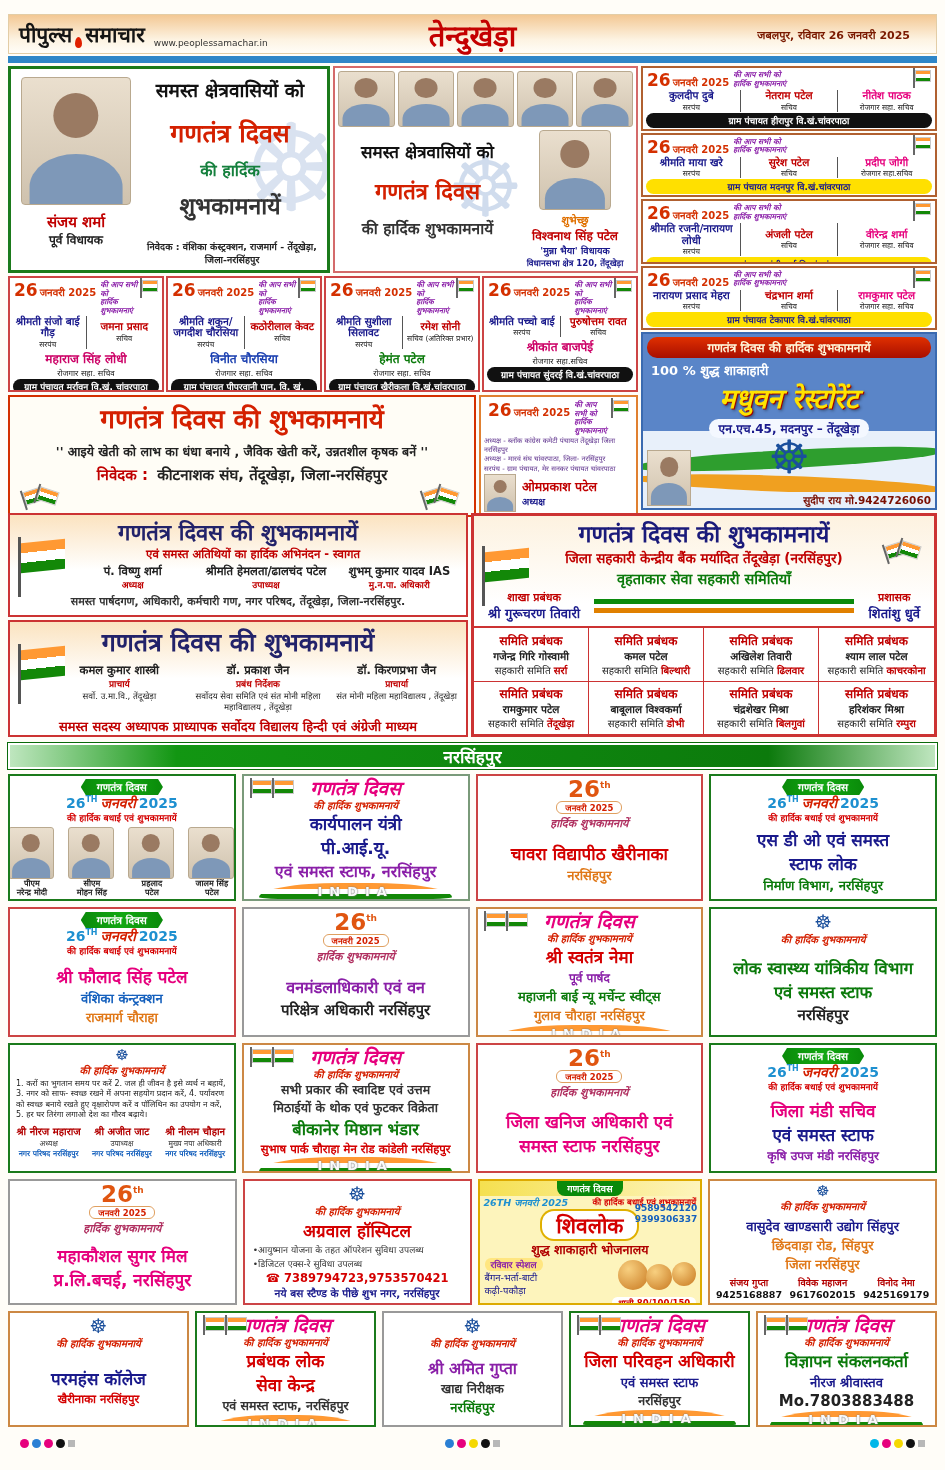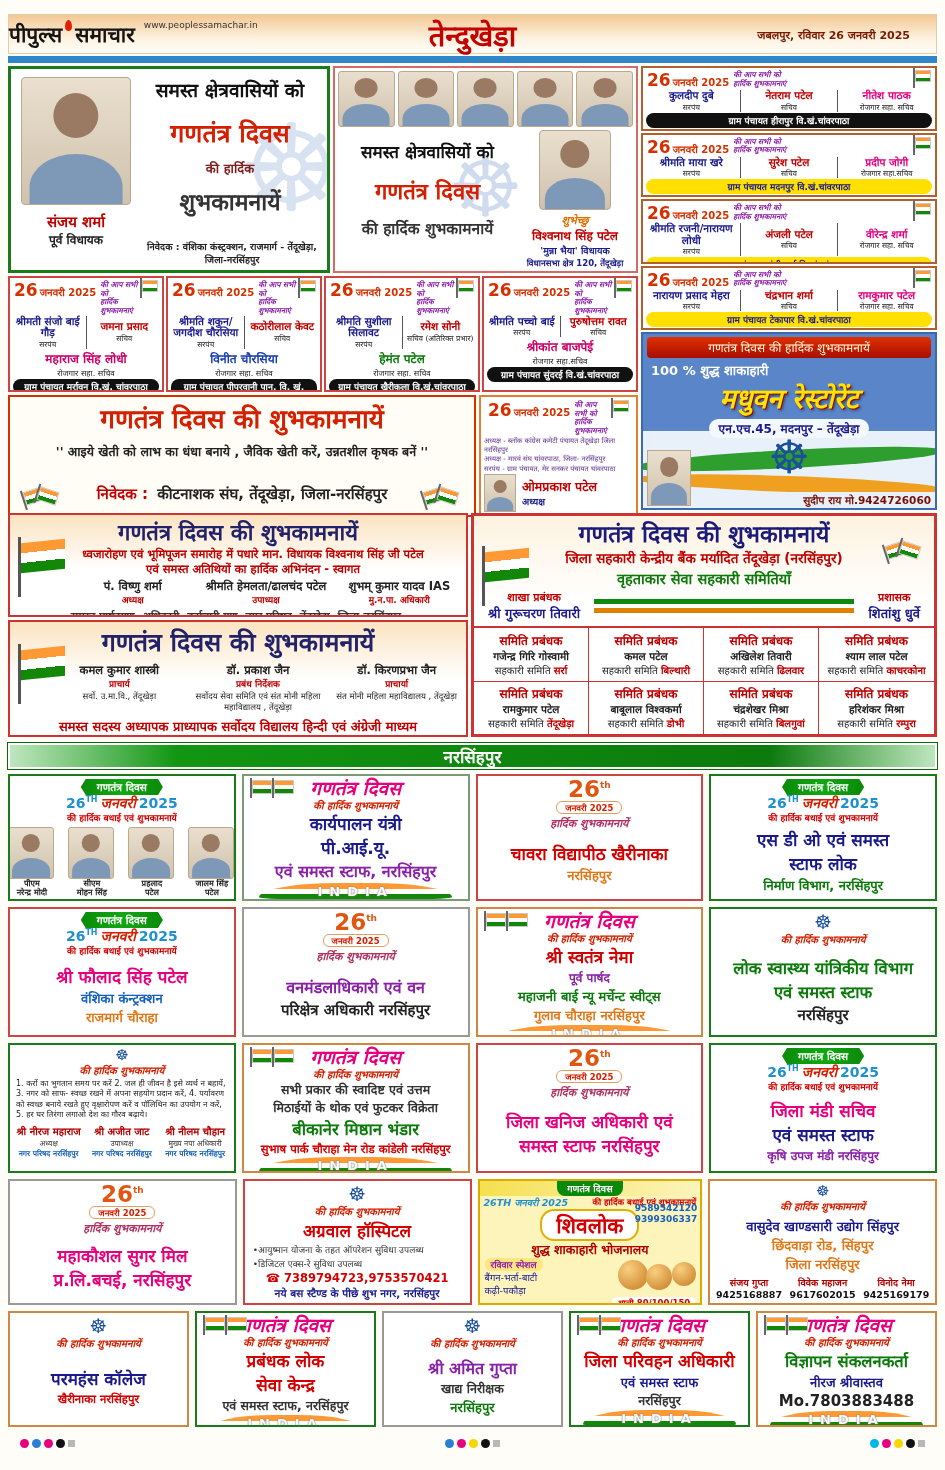--- a/index.html
+++ b/index.html
@@ -1,20 +1,20 @@
 <!DOCTYPE html>
 <html><head>
 <meta charset="utf-8">
 <style>
 *{box-sizing:border-box;margin:0;padding:0}
 html,body{width:945px}
 body{height:1470px;background:#fffdf8;font-family:"DejaVu Sans","Liberation Sans",sans-serif;position:relative;overflow:hidden;color:#222}
 
 .masthead{margin:14px 8px 0;height:40px;background:linear-gradient(180deg,#f3c894,#fdf3e2 65%,#fffdf8);border:1px solid #e3cda6;display:flex;align-items:center;position:relative}
-.brand{display:flex;align-items:flex-start;gap:3px;padding-left:0;font-weight:bold;font-size:21px;color:#141414;z-index:2}
+.brand{display:flex;align-items:flex-end;gap:3px;padding-left:10px;font-weight:bold;font-size:21px;color:#141414;z-index:2}
 .bdot{width:7px;height:11px;background:#e02000;border-radius:50%/60% 60% 40% 40%}
 .murl{font-size:9px;color:#333;margin-left:6px;font-weight:normal}
 .edition{position:absolute;left:0;right:0;text-align:center;font-size:29px;font-weight:bold;color:#c40000}
 .dateline{margin-left:auto;padding-right:26px;font-size:11px;font-weight:bold;color:#7a1a00;z-index:2}
 .bluebar{height:7px;background:#2f86c8;margin:2px 8px 0}
 
 .av{background:linear-gradient(180deg,#eadfce,#cfc2ae);position:relative;overflow:hidden;border:1px solid #b9a98f}
 .av::before{content:"";position:absolute;top:12%;left:50%;transform:translateX(-50%);width:42%;height:36%;border-radius:50%;background:#9a7a62}
 .av::after{content:"";position:absolute;bottom:-12%;left:50%;transform:translateX(-50%);width:86%;height:52%;border-radius:50% 50% 0 0;background:#7e98b8}
 .mf{display:inline-block;width:20px;height:14px;background:linear-gradient(180deg,#ff9933 33%,#fff 33% 66%,#138808 66%);border:1px solid #c9c9c9;position:relative;margin-left:4px}
@@ -30,36 +30,36 @@
 
 .adSanjay{flex:0 0 322px;border:3px solid #1b7a1b;background:#fff;position:relative;overflow:hidden}
 .adSanjay::after{content:"\2638";position:absolute;right:-18px;top:30px;font-size:120px;color:rgba(42,95,173,.18)}
 .asL{position:absolute;left:6px;top:8px;bottom:6px;width:118px;display:flex;flex-direction:column;align-items:center}
 .avBig{width:110px;height:128px;border-radius:4px}
 .asName{color:#c00000;font-weight:bold;font-size:15px;margin-top:6px}
 .asRole{color:#222;font-weight:bold;font-size:12px}
 .asR{margin-left:128px;text-align:center;padding:4px 6px 0 0;position:relative;z-index:1}
 .as1{font-size:19px;font-weight:bold;color:#111;margin-top:4px}
 .as2{font-size:25px;font-weight:bold;color:#d42000;margin-top:12px}
-.as3{font-size:13px;font-weight:bold;color:#7f1d1d;margin-top:10px}
+.as3{font-size:16px;font-weight:bold;color:#15803d;margin-top:10px}
 .as4{font-size:23px;font-weight:bold;color:#333;margin-top:8px}
 .asFoot{position:absolute;bottom:4px;left:130px;right:4px;font-size:9.5px;font-weight:bold;color:#222;text-align:center}
 
 .adVish{flex:1;border:2px solid #d46a6a;background:#fff;display:flex;flex-direction:column;padding:3px;overflow:hidden}
 .avRow{display:flex;gap:3px}
 .avRow .av{flex:1;height:56px;border-radius:3px}
 .avBody{display:flex;flex:1;position:relative;margin-top:3px}
 .avBody::before{content:"\2638";position:absolute;left:50%;top:8px;transform:translateX(-50%);font-size:84px;color:rgba(42,95,173,.22)}
 .avTxt{flex:1;text-align:center;padding-top:10px;z-index:1}
 .vl1{font-size:17px;font-weight:bold;color:#111}
 .vl2{font-size:22px;font-weight:bold;color:#d42000;margin-top:12px}
 .vl3{font-size:15.5px;font-weight:bold;color:#333;margin-top:12px}
 .avRight{width:116px;display:flex;flex-direction:column;align-items:center;z-index:1}
 .avOld{width:72px;height:80px;border-radius:4px}
-.vGreet{color:#e07000;font-weight:bold;font-size:11px;font-style:italic;margin-top:2px}
+.vGreet{color:#e07000;font-weight:bold;font-size:11px;margin-top:2px}
 .vName{color:#c00000;font-weight:bold;font-size:12px}
 .vRole{color:#1a1a8c;font-weight:bold;font-size:9.5px}
 .vArea{color:#1a1a8c;font-size:8.5px;font-weight:bold;text-align:center}
 
 .pbox{background:#fff;border:2px solid #cc8844;display:flex;flex-direction:column;overflow:hidden;flex:1}
 .pwide{border-color:#b06030}
 .pmidb{border-color:#cc4444}
 .phead{display:flex;align-items:flex-start;gap:4px;padding:2px 4px 0;position:relative}
 .p26wrap{white-space:nowrap;font-weight:bold}
 .p26n{font-size:17px;color:#d43000}
@@ -74,35 +74,35 @@
 .prole{font-size:7.5px;color:#222}
 .pfoot{text-align:center;font-weight:bold;font-size:9px;padding:1px 2px;border-radius:8px;margin:1px 3px 2px}
 .f-black{background:#111;color:#fff}
 .f-yellow{background:#ffe000;color:#1a1a8c}
 .pcols2{display:flex}
 .pc3{text-align:center;margin-top:1px}
 .c3name{font-size:12px;font-weight:bold}
 .c3role{font-size:8px;color:#222}
 
 .madhuvan{flex:1;border:2px solid #3a6ab0;position:relative;background:linear-gradient(180deg,#5a85c8 0 56%,#e8f0fa 56%);overflow:hidden;text-align:center}
-.mvBanner{background:linear-gradient(180deg,#e03000,#a80e00);color:#fff6d8;font-weight:normal;font-size:12px;padding:2px;border-radius:4px;margin:3px 4px 0}
+.mvBanner{background:linear-gradient(180deg,#e03000,#a80e00);color:#fff6d8;font-weight:bold;font-size:12px;padding:2px;border-radius:10px;margin:3px 4px 0}
 .mvVeg{color:#fff;font-weight:bold;font-size:13px;text-align:left;padding:3px 8px 0}
 .mvName{color:#ffe400;font-size:27px;font-weight:bold;font-style:italic;text-shadow:1px 1px 0 #a00000,2px 2px 3px rgba(0,0,0,.45)}
 .mvAddr{margin:3px auto 0;background:#f4f8ff;color:#1a1a8c;font-weight:bold;font-size:12px;padding:1px 10px;border-radius:10px;width:max-content;max-width:95%}
 .mvWave{position:absolute;left:-10px;right:-10px;bottom:16px;height:46px;overflow:hidden}
 .mvWave::before{content:"";position:absolute;left:0;right:0;top:4px;height:18px;background:#2e9e2e;border-radius:50%;transform:rotate(-3deg)}
 .mvWave::after{content:"";position:absolute;left:0;right:0;bottom:0;height:16px;background:#f0a020;border-radius:50%;transform:rotate(2deg)}
 .mvChakra{position:absolute;left:50%;bottom:28px;transform:translateX(-50%);font-size:46px;z-index:2}
 .mvAv{position:absolute;left:4px;bottom:2px;width:44px;height:56px;z-index:3}
 .mvContact{position:absolute;right:4px;bottom:1px;font-size:10.5px;font-weight:bold;color:#7a0e00;z-index:3}
 
 .kitnashak{flex:0 0 468px;border:2px solid #d43000;background:#fffdf6;text-align:center;position:relative;overflow:hidden}
 .ktTitle{color:#d42000;font-size:26px;font-weight:bold;margin-top:3px}
 .ktQuote{color:#222;font-size:12.5px;font-weight:bold;margin-top:7px;padding:0 10px}
-.ktFoot{margin-top:23px;font-size:15px;font-weight:bold}
+.ktFoot{margin-top:4px;font-size:15px;font-weight:bold}
 .ktNiv{color:#c00000}
 .ktOrg{color:#222;margin-left:4px}
 .xfl{position:absolute;bottom:8px}
 .xfl .mf{transform:rotate(-18deg)}
 .xfl .mf+.mf{transform:rotate(18deg);margin-left:-6px}
 .xl{left:10px}.xr{right:16px}
 .omprakash{flex:1;border:2px solid #e08030;background:#fff;display:flex;flex-direction:column;padding:1px 3px;overflow:hidden}
 .opLines{text-align:left;margin-top:1px}
 .opLines div{font-size:7px;color:#5a2d8a;line-height:1.35}
 .opBot{display:flex;align-items:center;gap:6px;margin-top:auto;padding-bottom:2px}
@@ -550,21 +550,20 @@
       <div class="mvContact">सुदीप राय मो.9424726060</div>
     </div>
   </div>
 </div>
 
 <div class="mid">
   <div class="midl">
     <div class="nagarbox">
       <div class="wflag"></div>
       <div class="ngTitle">गणतंत्र दिवस की शुभकामनायें</div>
-      <div class="ngSub">ध्वजारोहण एवं भूमिपूजन समारोह में पधारे मान. विधायक विश्वनाथ सिंह जी पटेल</div>
       <div class="ngSub">एवं समस्त अतिथियों का हार्दिक अभिनंदन - स्वागत</div>
       <div class="ngPeople" id="nagarPeople">
           <div class="ngP">
             <div class="ngN">पं. विष्णु शर्मा</div>
             <div class="ngR">अध्यक्ष</div>
           </div>
           <div class="ngP">
             <div class="ngN">श्रीमति हेमलता/ढालचंद पटेल</div>
             <div class="ngR">उपाध्यक्ष</div>
           </div>

